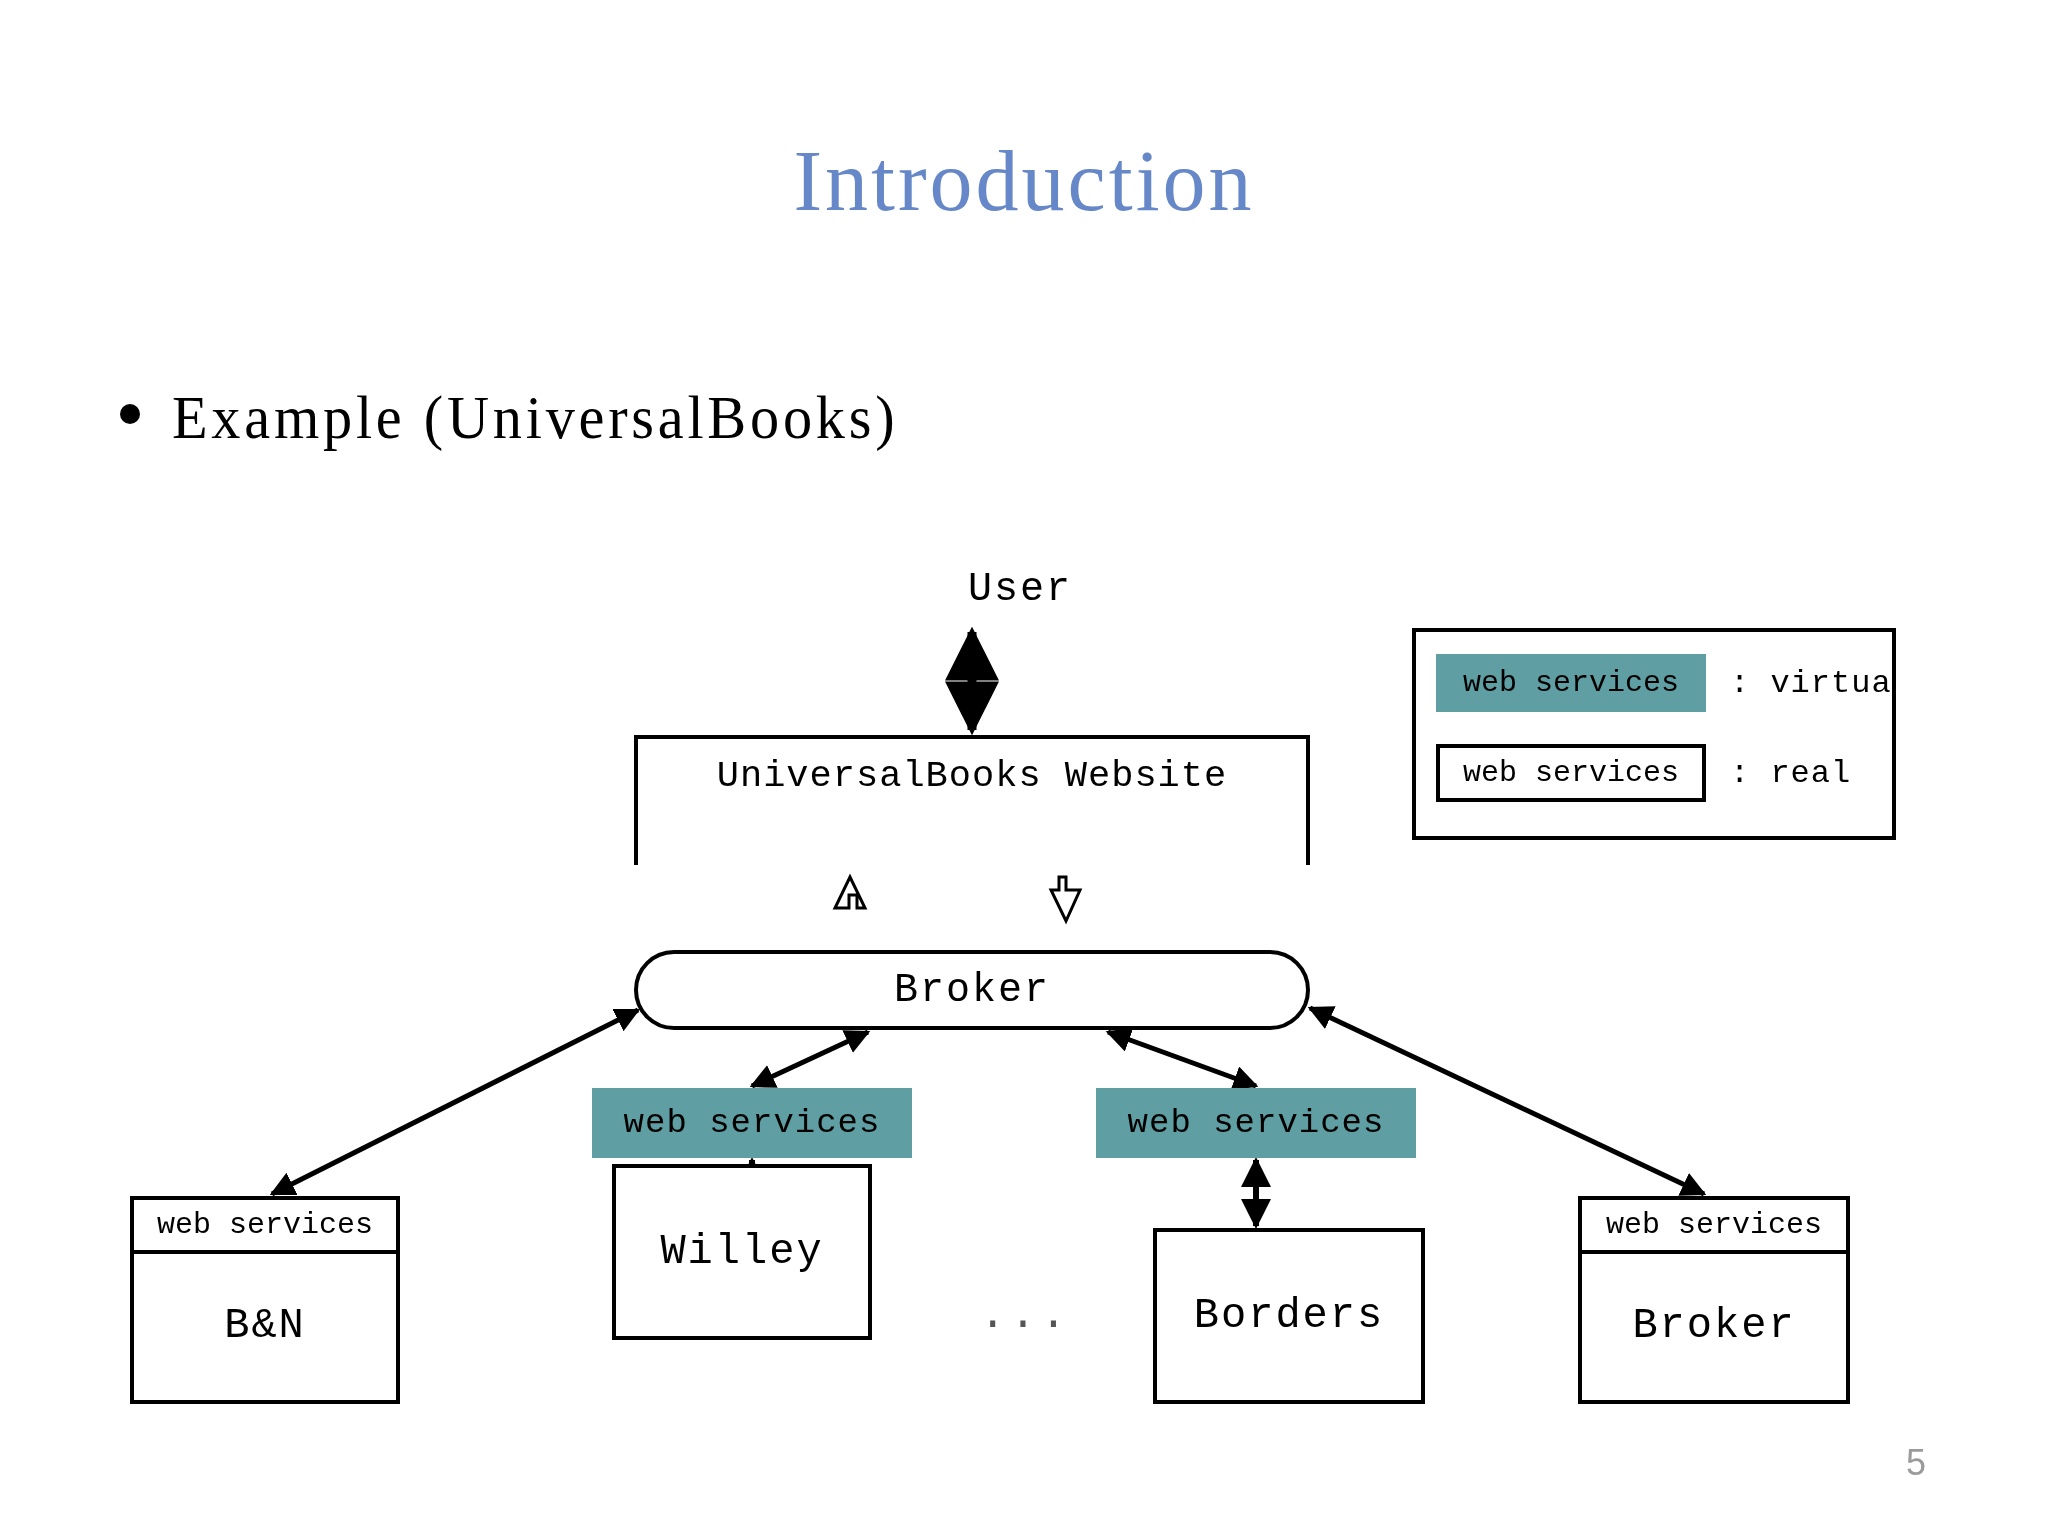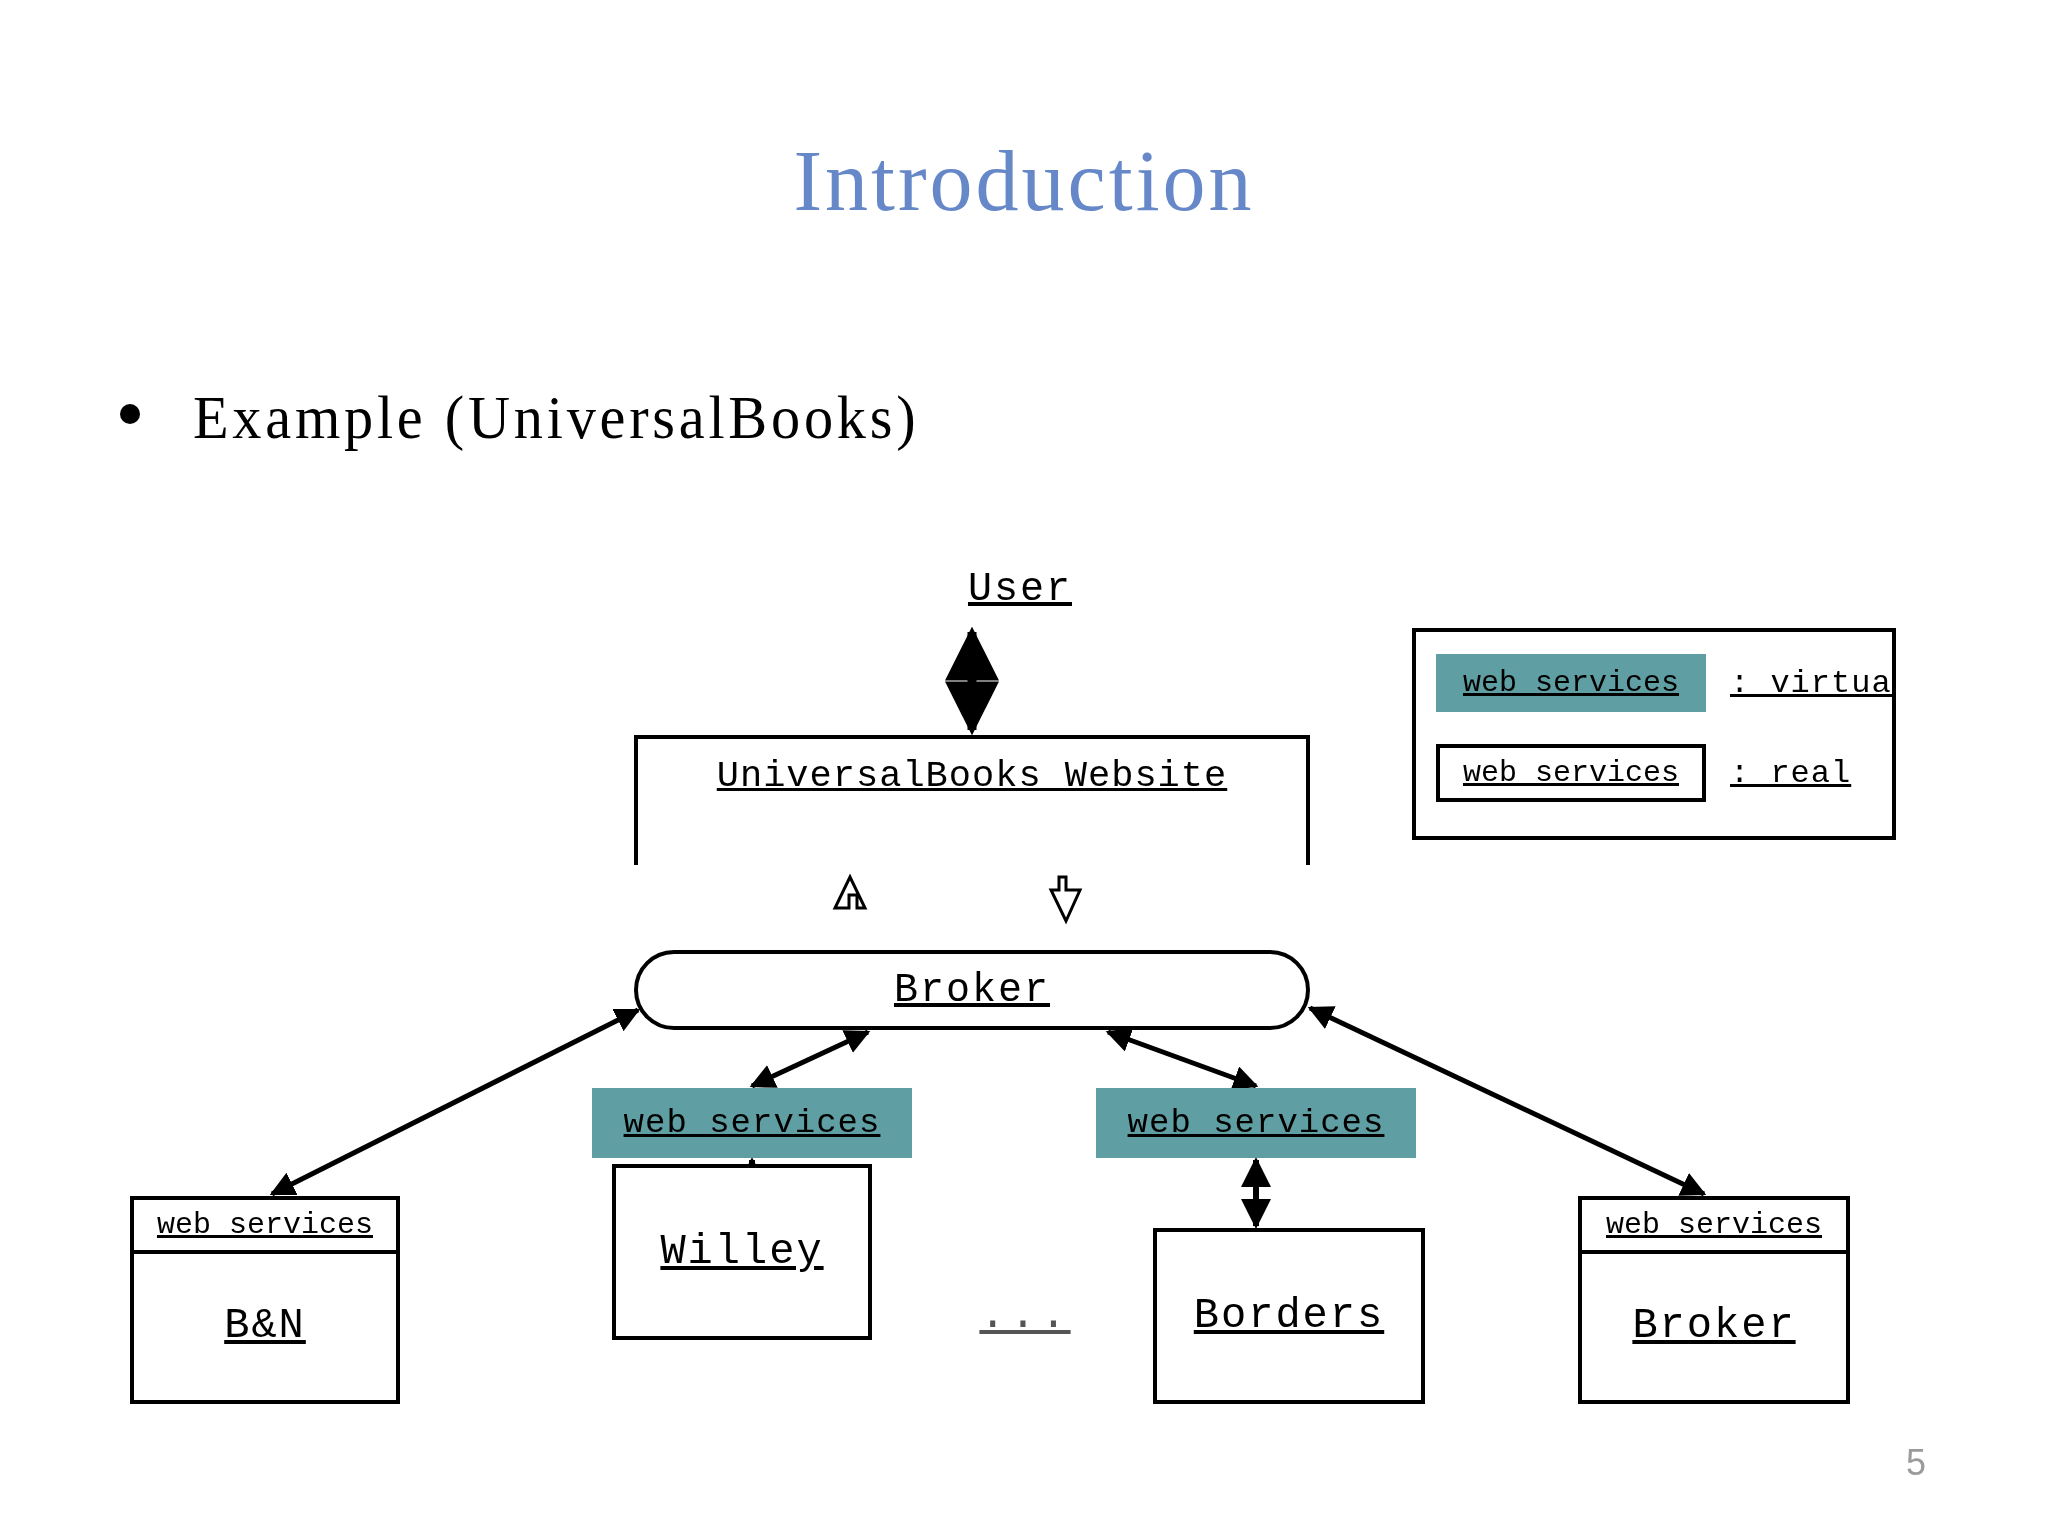--- a/index.html
+++ b/index.html
@@ -30,21 +30,21 @@
     white-space: nowrap;
   }
 
   
   #bullet-row {
     position: absolute;
     left: 120px;
     top: 382px;
     display: flex;
     align-items: baseline;
-    gap: 53px;
+    gap: 32px;
     text-align: right;
   }
   #bullet-dot {
     width: 20px;
     height: 20px;
     border-radius: 50%;
     background: #000000;
     position: relative;
     top: -14px;
     flex: none;
@@ -70,21 +70,20 @@
   #diagram-svg {
     position: absolute;
     left: 0;
     top: 0;
   }
 
   .mono {
     font-family: "Liberation Mono", "DejaVu Sans Mono", monospace;
     color: #000000;
     white-space: nowrap;
-    text-decoration: underline;
   }
 
   .node {
     position: absolute;
     box-sizing: border-box;
     display: flex;
     align-items: center;
     justify-content: center;
   }
 

